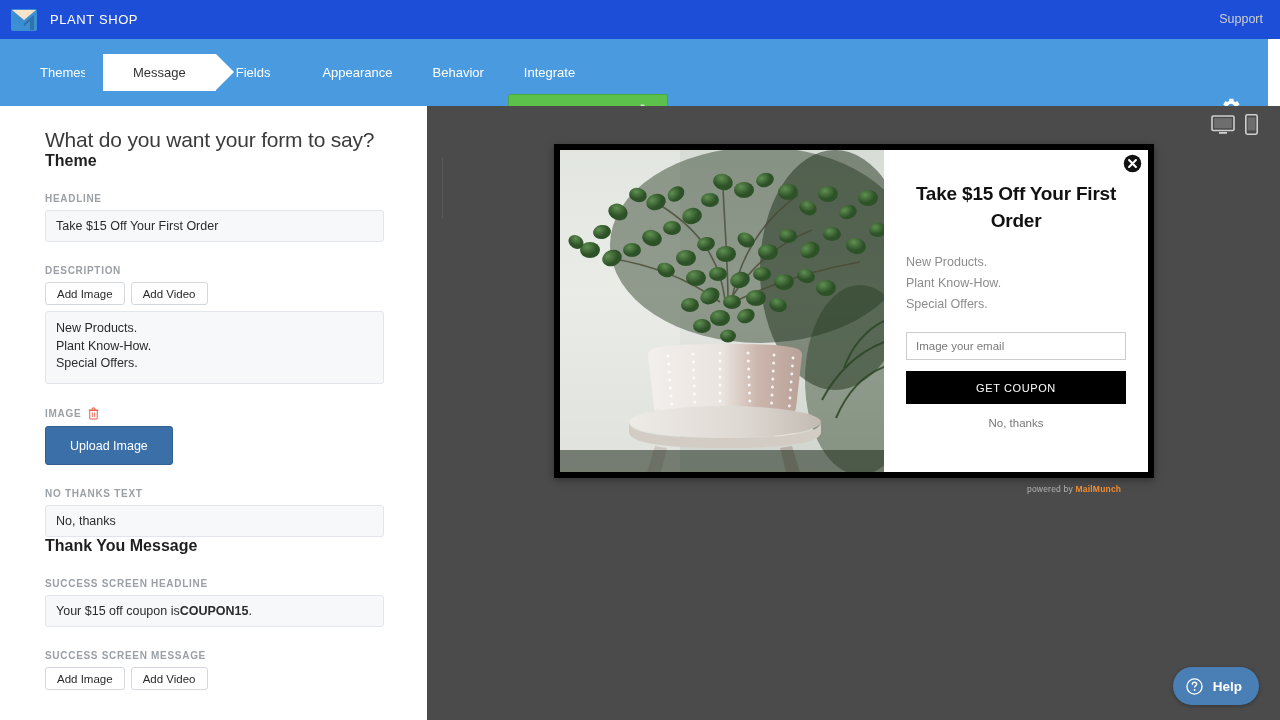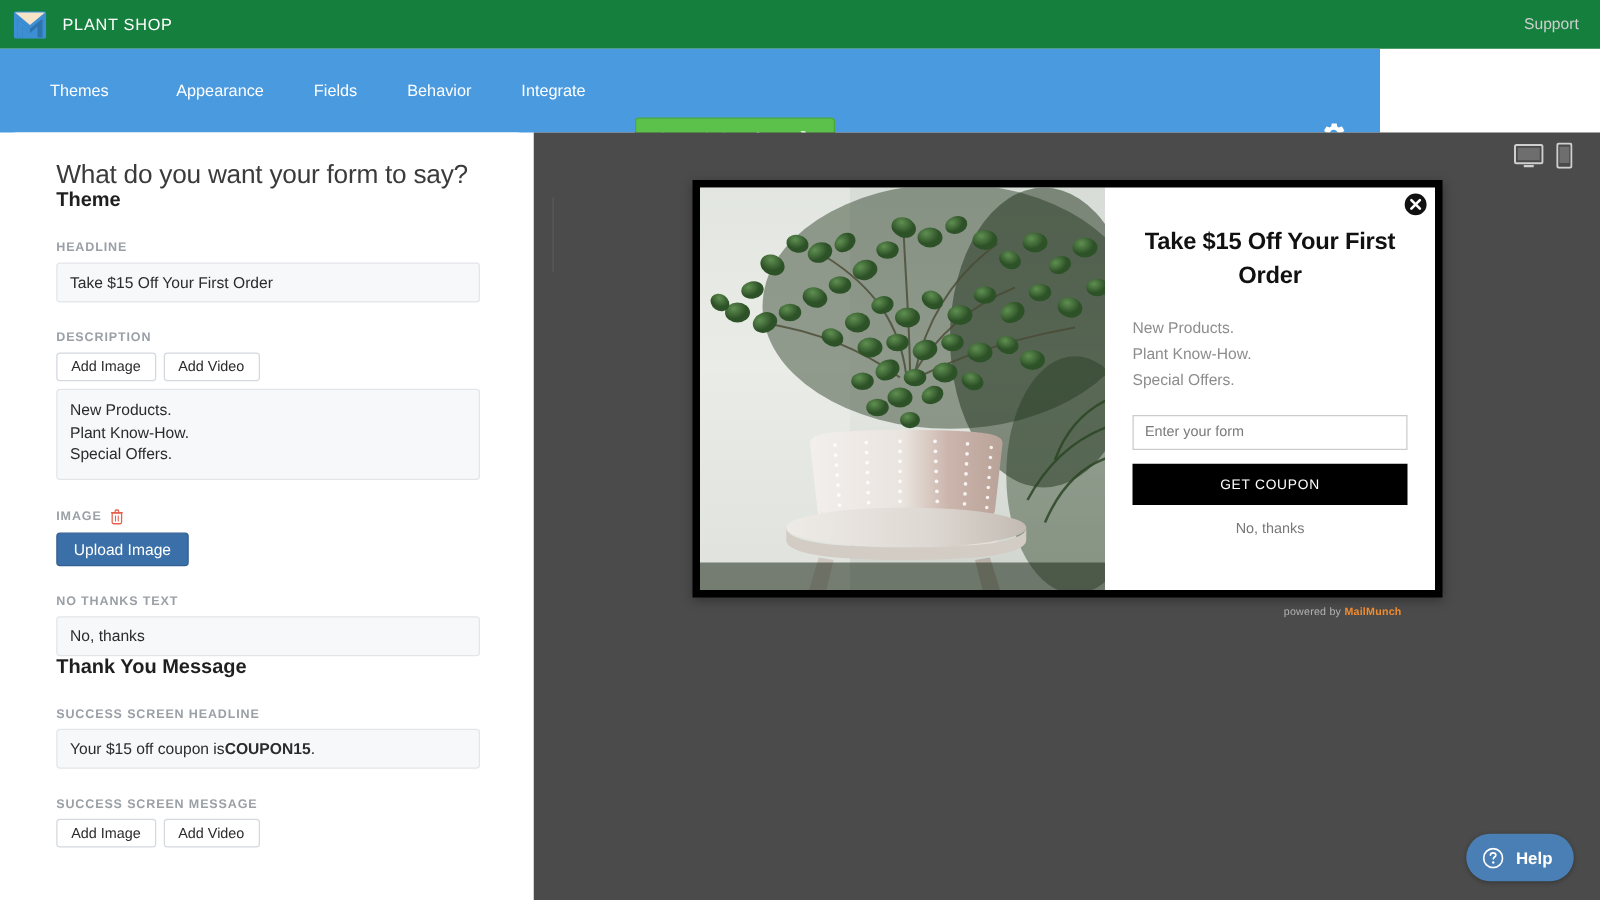--- a/index.html
+++ b/index.html
@@ -7,21 +7,21 @@
     width: 1280px; height: 720px;
     overflow: hidden;
     font-family: "Liberation Sans", sans-serif;
     background: #ffffff;
   }
 
   
   .topbar {
     position: absolute; top: 0; left: 0;
     width: 1280px; height: 39px;
-    background: #15803d;
+    background: #1d4ed8;
     display: flex; align-items: center;
   }
   .logo-box {
     width: 48px; height: 39px;
     display: flex; align-items: center; justify-content: center;
   }
   .logo-svg { display: block; }
   .brand-title {
     color: #ffffff;
     font-size: 13px;
@@ -31,21 +31,21 @@
   }
   .support-link {
     position: absolute; right: 17px; top: 12px;
     color: #cfcfcf; font-size: 12.5px;
     text-decoration: none;
   }
 
   
   .navbar {
     position: absolute; top: 39px; left: 0;
-    width: 1104px; height: 67px;
+    width: 1268px; height: 67px;
     background: #4a9ae0;
   }
   .steps {
     position: absolute; top: 0; left: 0;
     height: 67px;
     display: flex; align-items: center;
   }
   .step {
     position: relative;
     height: 67px;
@@ -147,21 +147,21 @@
     height: 23px; padding: 0 11px;
     background: #ffffff;
     border: 1px solid #d4d8dd;
     border-radius: 3px;
     font-size: 11.5px; color: #2b2b2b;
     display: flex; align-items: center;
     cursor: pointer;
     font-family: "Liberation Sans", sans-serif;
   }
   .upload-btn {
-    height: 27px; padding: 0 13px;
+    height: 39px; padding: 0 24px;
     background: #3a6fa8;
     border: 1px solid #335f91;
     border-radius: 3px;
     color: #ffffff;
     font-size: 12.5px;
     display: inline-flex; align-items: center;
     cursor: pointer;
     font-family: "Liberation Sans", sans-serif;
   }
   .trash-icon { cursor: pointer; line-height: 0; }
@@ -285,25 +285,28 @@
   </div>
   <div class="brand-title">PLANT SHOP</div>
   <a class="support-link" href="#">Support</a>
 </div>
 
 <div class="navbar">
   <div class="steps">
     <div class="step first">
       <span>Themes</span>
     </div>
+    <div class="step active">
+      <span>Message</span>
+    </div>
+    <div class="step">
+      <span>Fields</span>
+    </div>
     <div class="step after-active">
       <span>Appearance</span>
-    </div>
-    <div class="step">
-      <span>Fields</span>
     </div>
     <div class="step">
       <span>Behavior</span>
     </div>
     <div class="step">
       <span>Integrate</span>
     </div>
   </div>
 
   <div class="save-btn">
@@ -580,21 +583,21 @@
         <span class="popup-close">
           <svg width="19" height="19" viewBox="0 0 20 20">
             <circle cx="10" cy="10" r="9.2" fill="#111111"></circle>
             <path d="M6.4 6.4 L13.6 13.6 M13.6 6.4 L6.4 13.6" stroke="#ffffff" stroke-width="2.2" stroke-linecap="round"></path>
           </svg>
         </span>
         <div class="popup-head">Take $15 Off Your First Order</div>
         <div class="popup-desc">New Products.
 Plant Know-How.
 Special Offers.</div>
-        <div class="popup-email">Enter your form</div>
+        <div class="popup-email">Image your email</div>
         <div class="popup-cta">GET COUPON</div>
         <div class="popup-nothanks">No, thanks</div>
       </div>
 
     </div>
 
     <div class="powered">
       <span>powered by </span><b>MailMunch</b>
     </div>
   </div>

